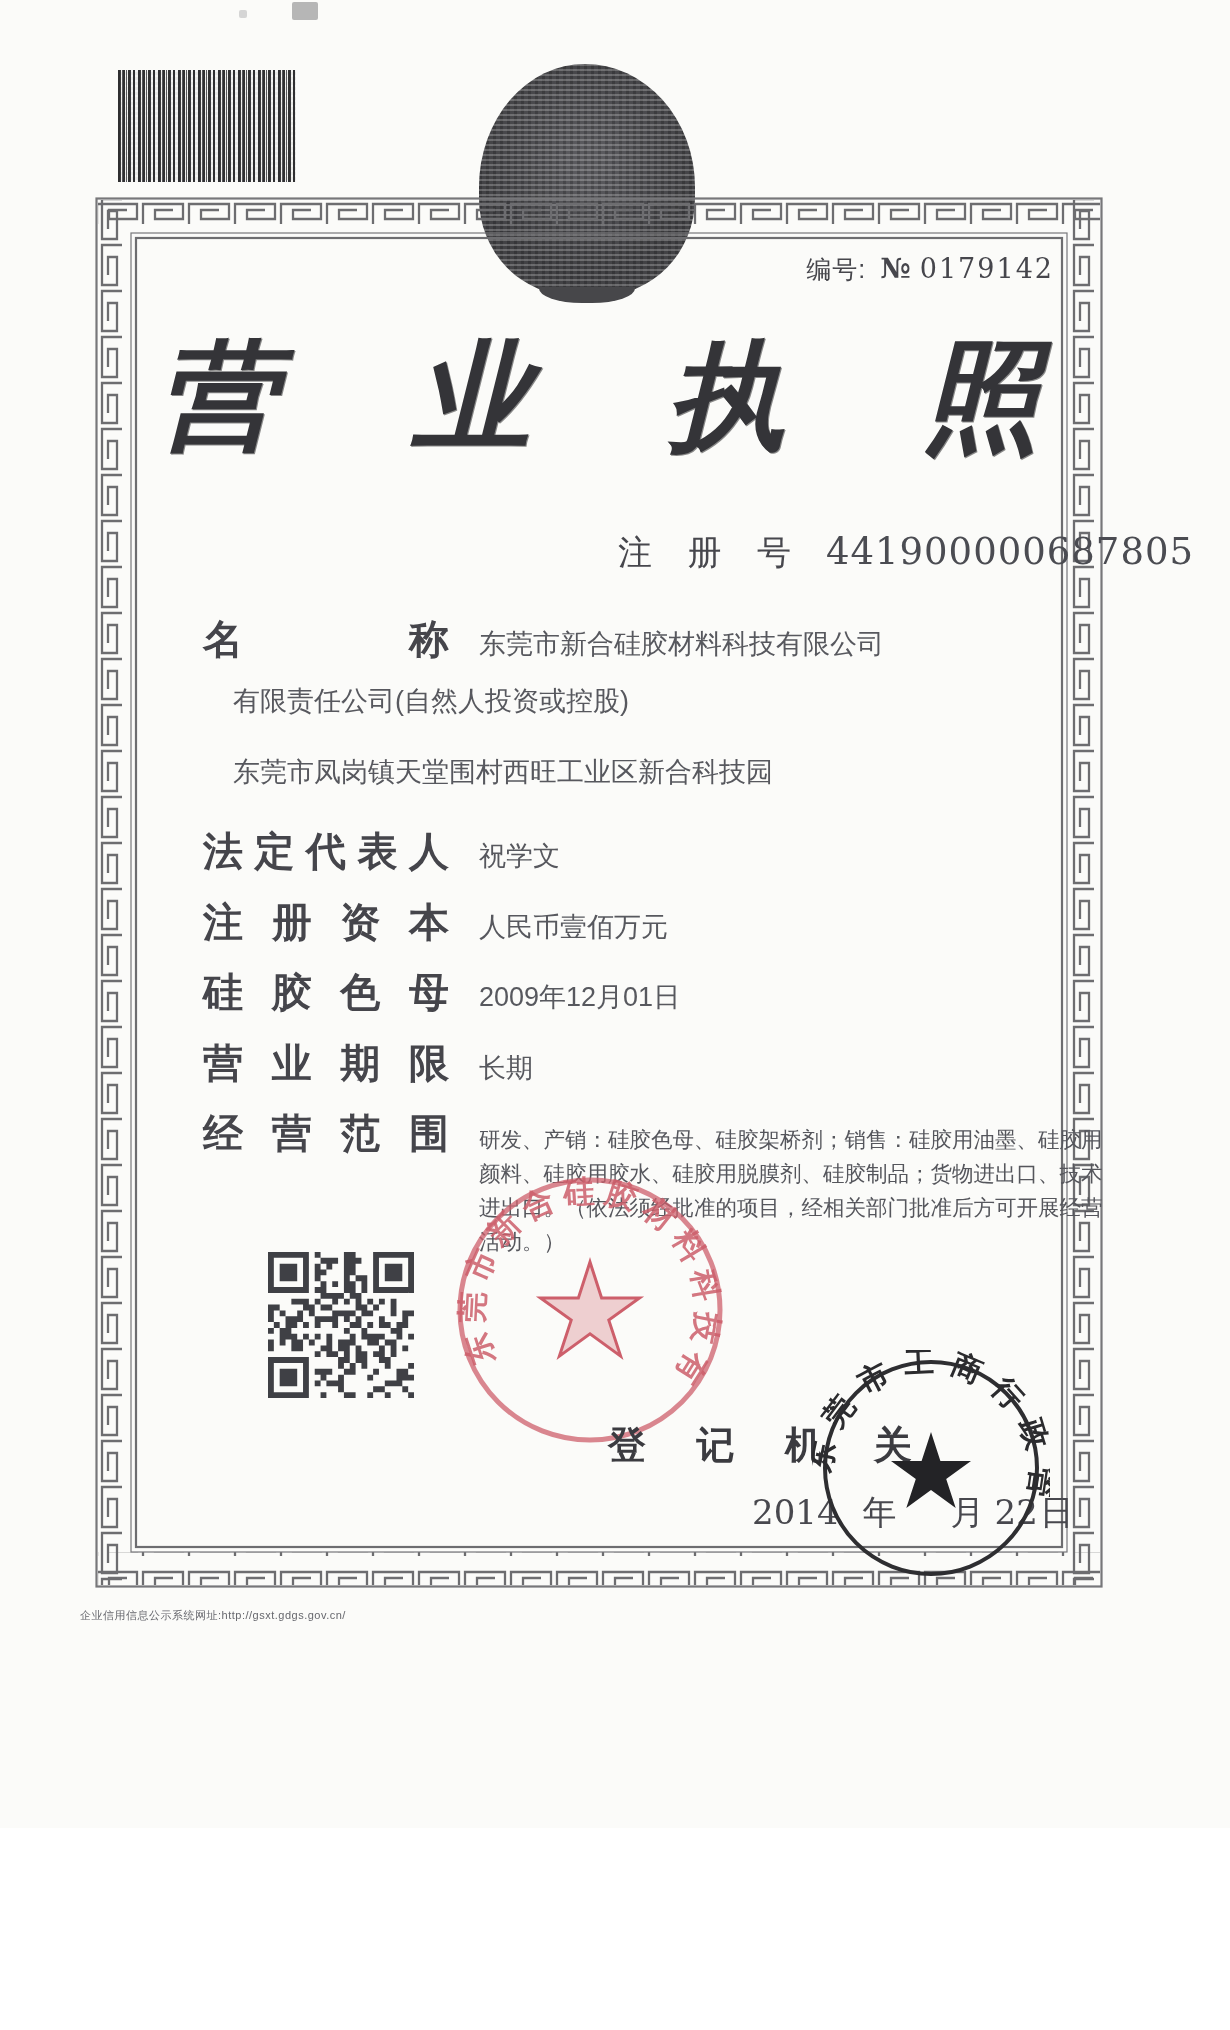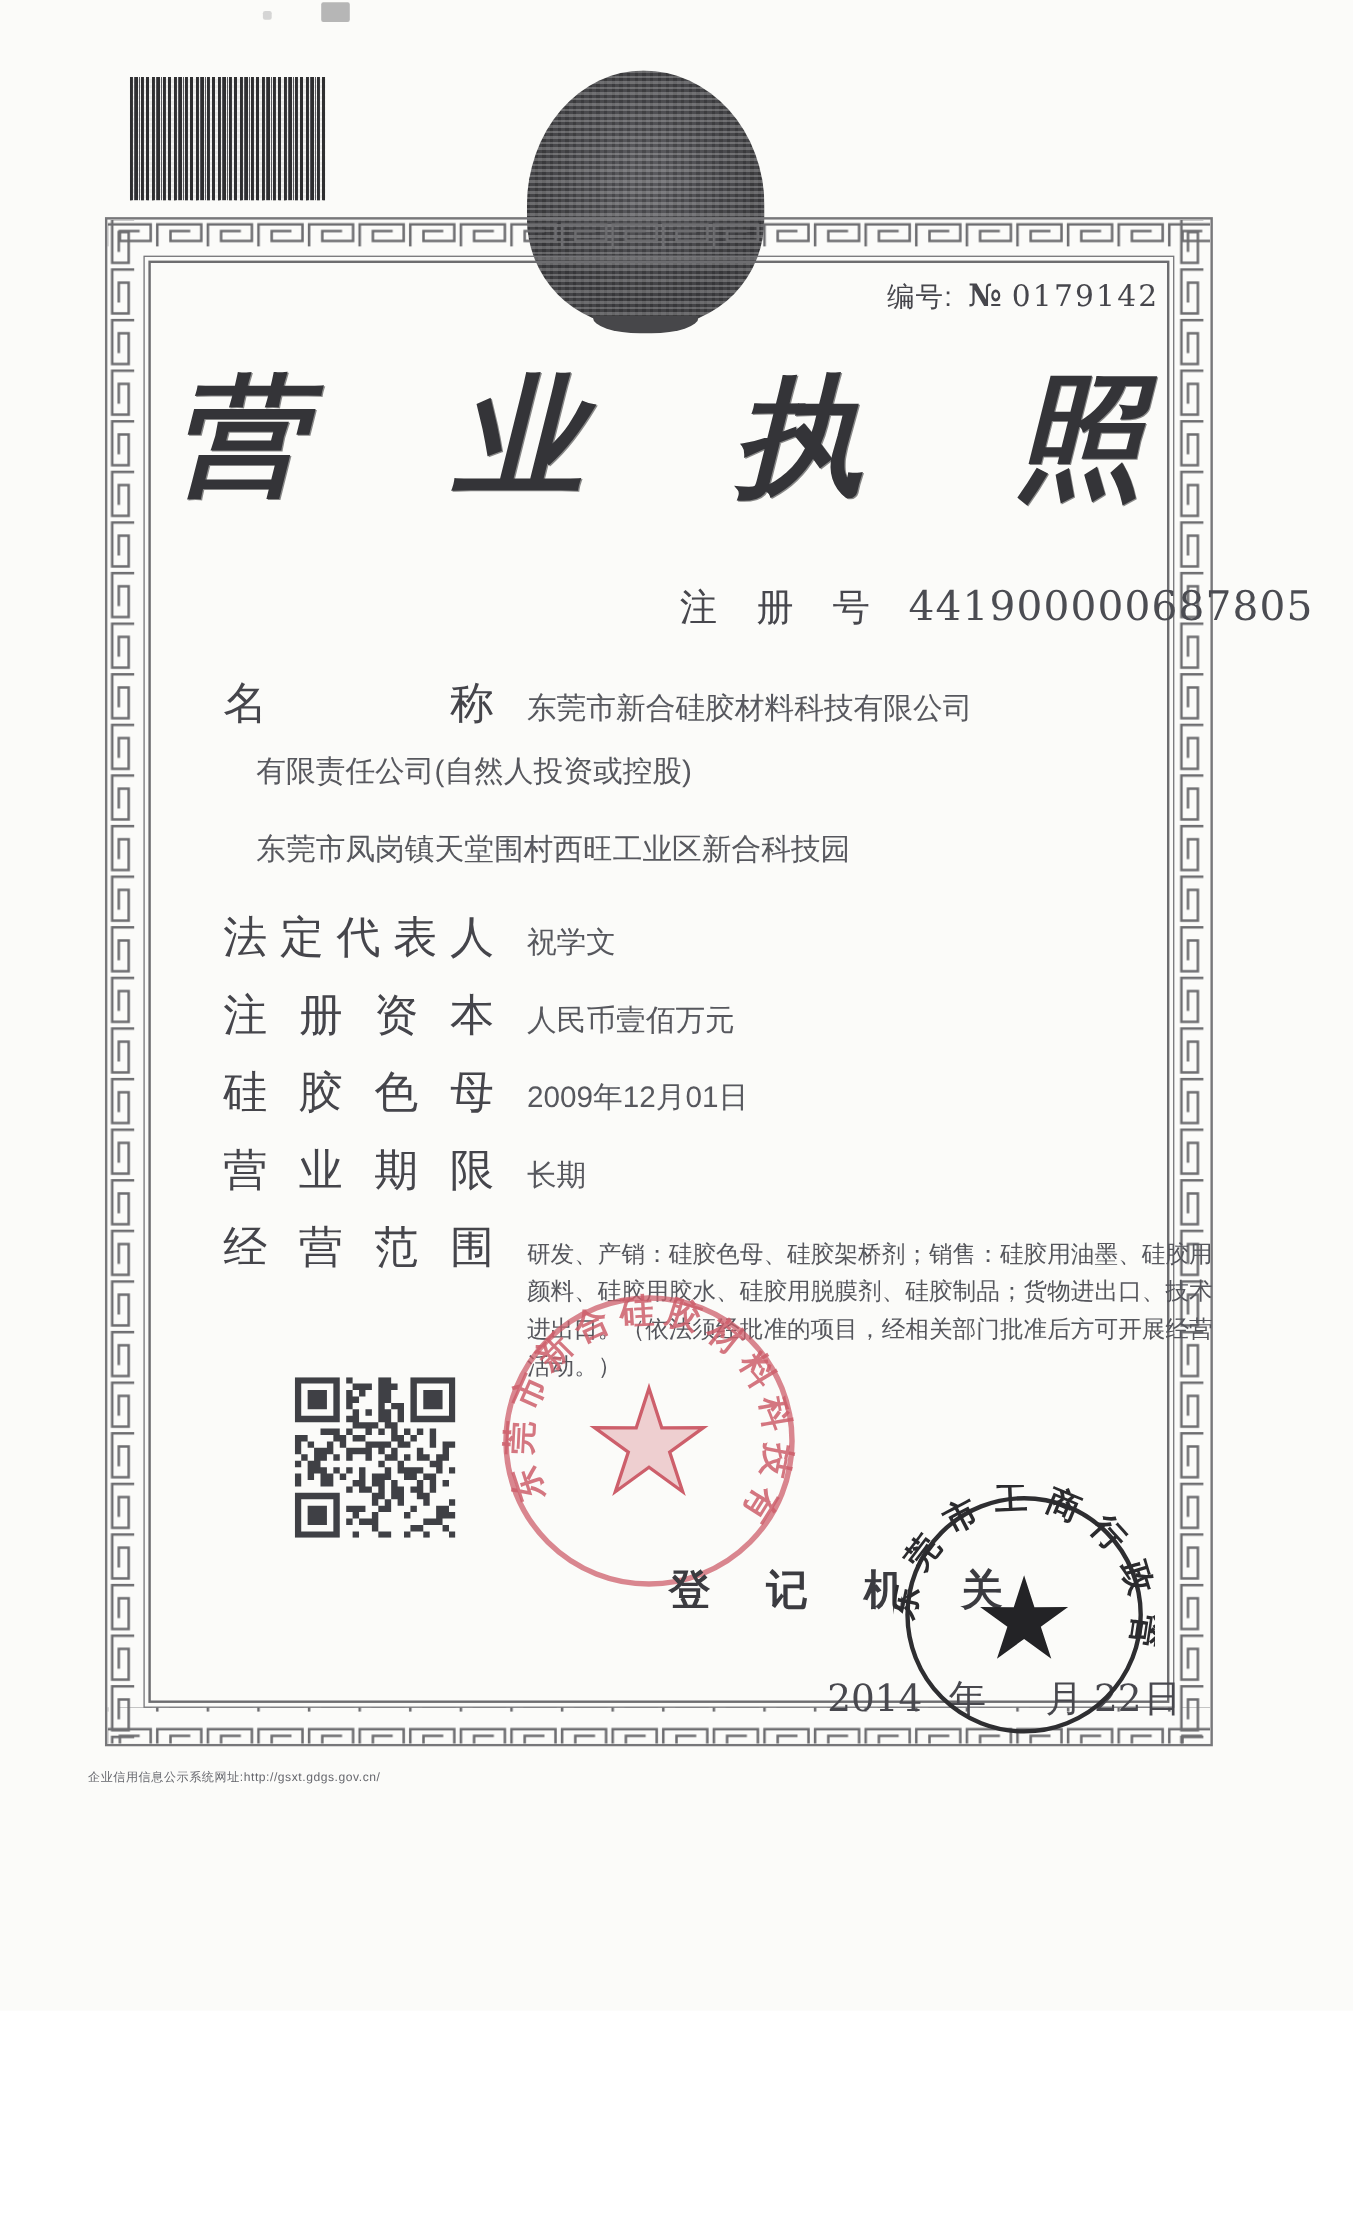--- a/index.html
+++ b/index.html
@@ -47,34 +47,34 @@
     text-shadow:1px 1px 0 rgba(60,60,60,.6);
     font-style:italic;
   }
   
   .regno{position:absolute;left:618px;top:530px;display:flex;align-items:baseline;}
   .regno .rlabel{font-size:34px;font-weight:normal;letter-spacing:13px;color:#47474d;}
   .regno .rvalue{font-family:"DejaVu Serif",serif;font-size:37px;color:#4b4c52;margin-left:22px;letter-spacing:1px;}
   
   .row{position:absolute;left:203px;display:flex;align-items:baseline;}
   .flabel{
-    display:inline-block;width:246px;font-size:40px;font-weight:normal;color:#45454b;
+    display:inline-block;width:246px;font-size:40px;font-weight:bold;color:#45454b;
     text-align:justify;text-align-last:justify;flex:0 0 246px;
   }
   .fvalue{font-size:27px;color:#57585e;margin-left:30px;white-space:nowrap;}
   .scopeval{margin-left:30px;}
   .scopeval div{font-size:21.5px;line-height:34px;color:#55565c;white-space:nowrap;}
   
   .qr{position:absolute;left:268px;top:1252px;width:146px;height:146px;}
   
   .seal{position:absolute;}
   
   .authority{position:absolute;left:608px;top:1420px;font-size:38px;font-weight:bold;letter-spacing:20px;color:#3b3b40;}
   .issuedate{position:absolute;left:752px;top:1490px;font-size:34px;color:#48484e;}
-  .issuedate span{display:inline-block;margin-top:31px;}
+  .issuedate span{display:inline-block;}
   .issuedate .y{margin-right:24px;font-family:"DejaVu Serif",serif;}
   .issuedate .ys{margin-right:54px;}
   .issuedate .ms{margin-right:10px;}
   .issuedate .d{margin-right:2px;font-family:"DejaVu Serif",serif;}
   
   .footer-left{position:absolute;left:80px;top:1608px;font-size:11px;color:#66676d;letter-spacing:.5px;}
   .footer-right{position:absolute;right:138px;top:1603px;font-size:20.5px;font-weight:600;color:#45464b;letter-spacing:1px;}
 </style>
 </head>
 <body>

